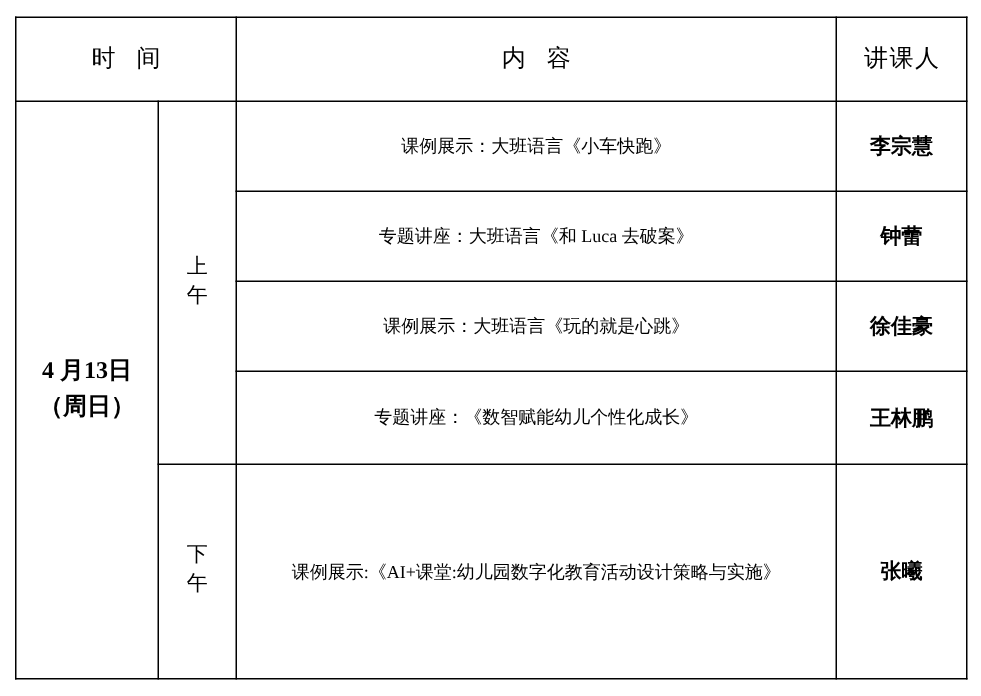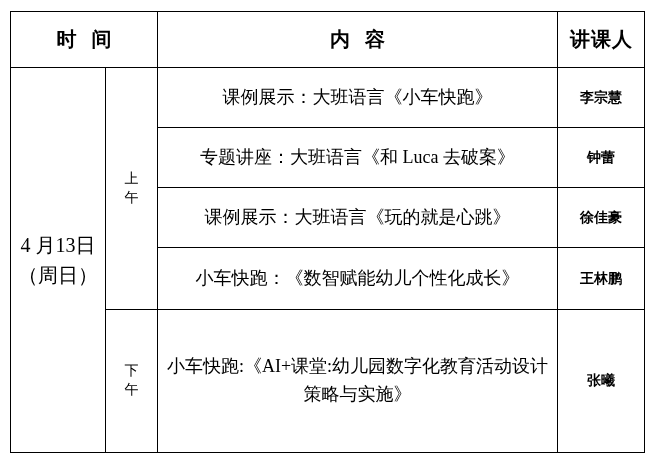--- a/index.html
+++ b/index.html
@@ -33,43 +33,43 @@
     vertical-align: middle;
     text-align: center;
   }
   .col-time   { width: 95px; }
   .col-period { width: 52px; }
   .col-content{ width: 400px; }
   .col-person { width: 87px; }
 
   .hdr {
     height: 55px;
-    font-size: 20px;
-    font-weight: bold;
+    font-size: 16px;
+    font-weight: normal;
     letter-spacing: 5px;
     text-indent: 5px;
   }
   .hdr-person {
     letter-spacing: 1px;
     text-indent: 1px;
   }
   .cell-date {
-    font-size: 20px;
-    font-weight: normal;
+    font-size: 16px;
+    font-weight: bold;
     line-height: 1.5;
   }
   .cell-date .d2 { display: block; }
   .cell-period {
     font-size: 14px;
     line-height: 1.35;
   }
   .cell-period span { display: block; }
   .cell-content {
     text-align: left;
-    font-size: 18px;
+    font-size: 12px;
     line-height: 1.55;
     padding: 6px 8px 6px 10px;
   }
   .cell-person {
     font-size: 14px;
     font-weight: bold;
   }
   .row-am    { height: 60px; }
   .row-share { height: 62px; }
   .row-pm    { height: 143px; }
@@ -109,27 +109,27 @@
         <td class="cell-content">专题讲座：大班语言《和 Luca 去破案》</td>
         <td class="cell-person">钟蕾</td>
       </tr>
 
       <tr class="row-am">
         <td class="cell-content">课例展示：大班语言《玩的就是心跳》</td>
         <td class="cell-person">徐佳豪</td>
       </tr>
 
       <tr class="row-share">
-        <td class="cell-content">小车快跑：《数智赋能幼儿个性化成长》</td>
+        <td class="cell-content">专题讲座：《数智赋能幼儿个性化成长》</td>
         <td class="cell-person">王林鹏</td>
       </tr>
 
       <tr class="row-pm">
         <td class="cell-period">
           <span>下</span>
           <span>午</span>
         </td>
-        <td class="cell-content">小车快跑:《AI+课堂:幼儿园数字化教育活动设计策略与实施》</td>
+        <td class="cell-content">课例展示:《AI+课堂:幼儿园数字化教育活动设计策略与实施》</td>
         <td class="cell-person">张曦</td>
       </tr>
     </tbody>
   </table>
 </div>
 
 </body></html>

